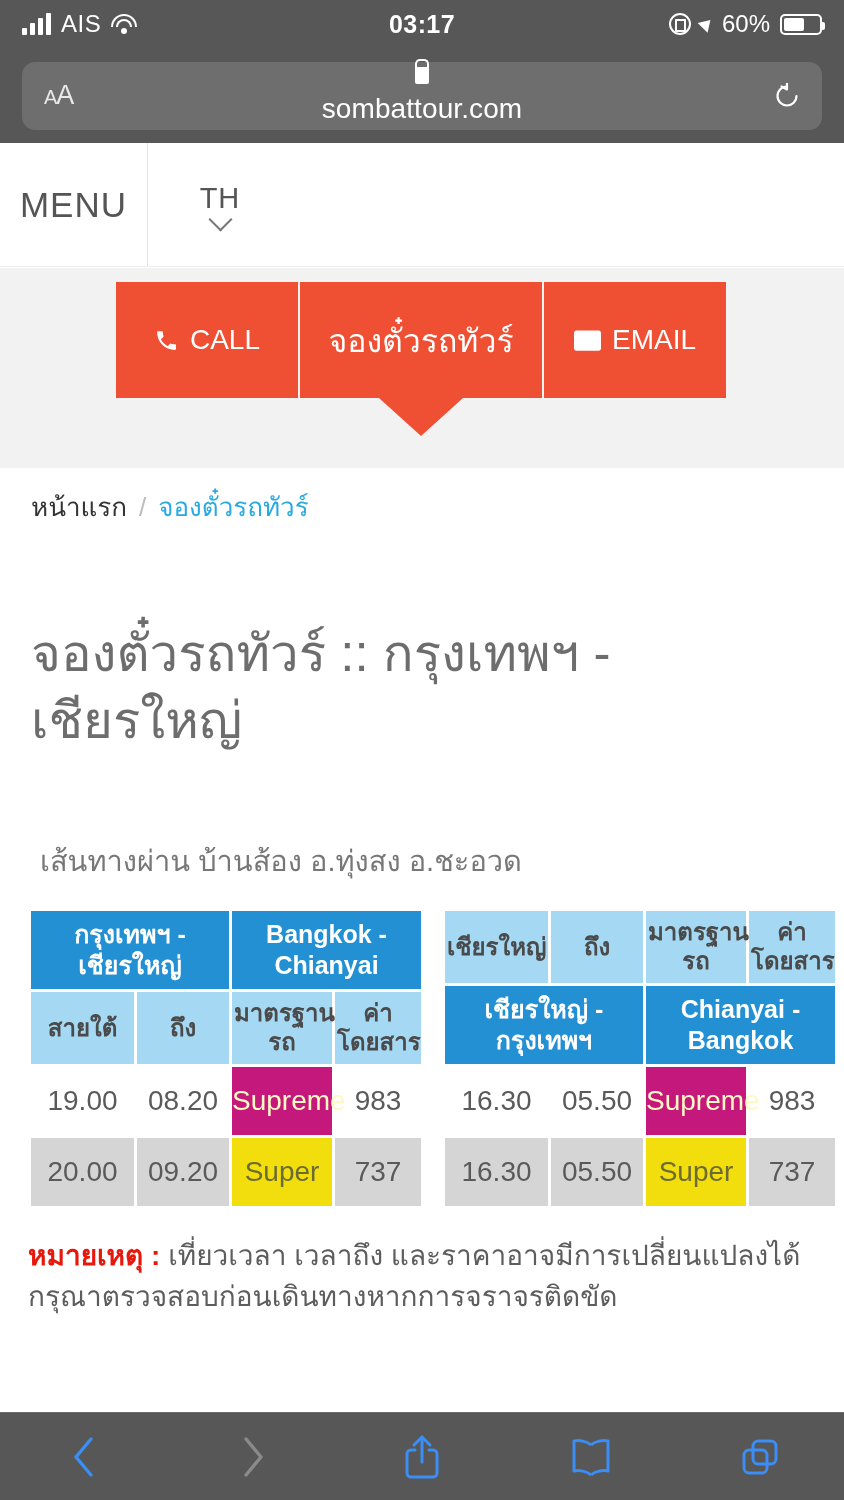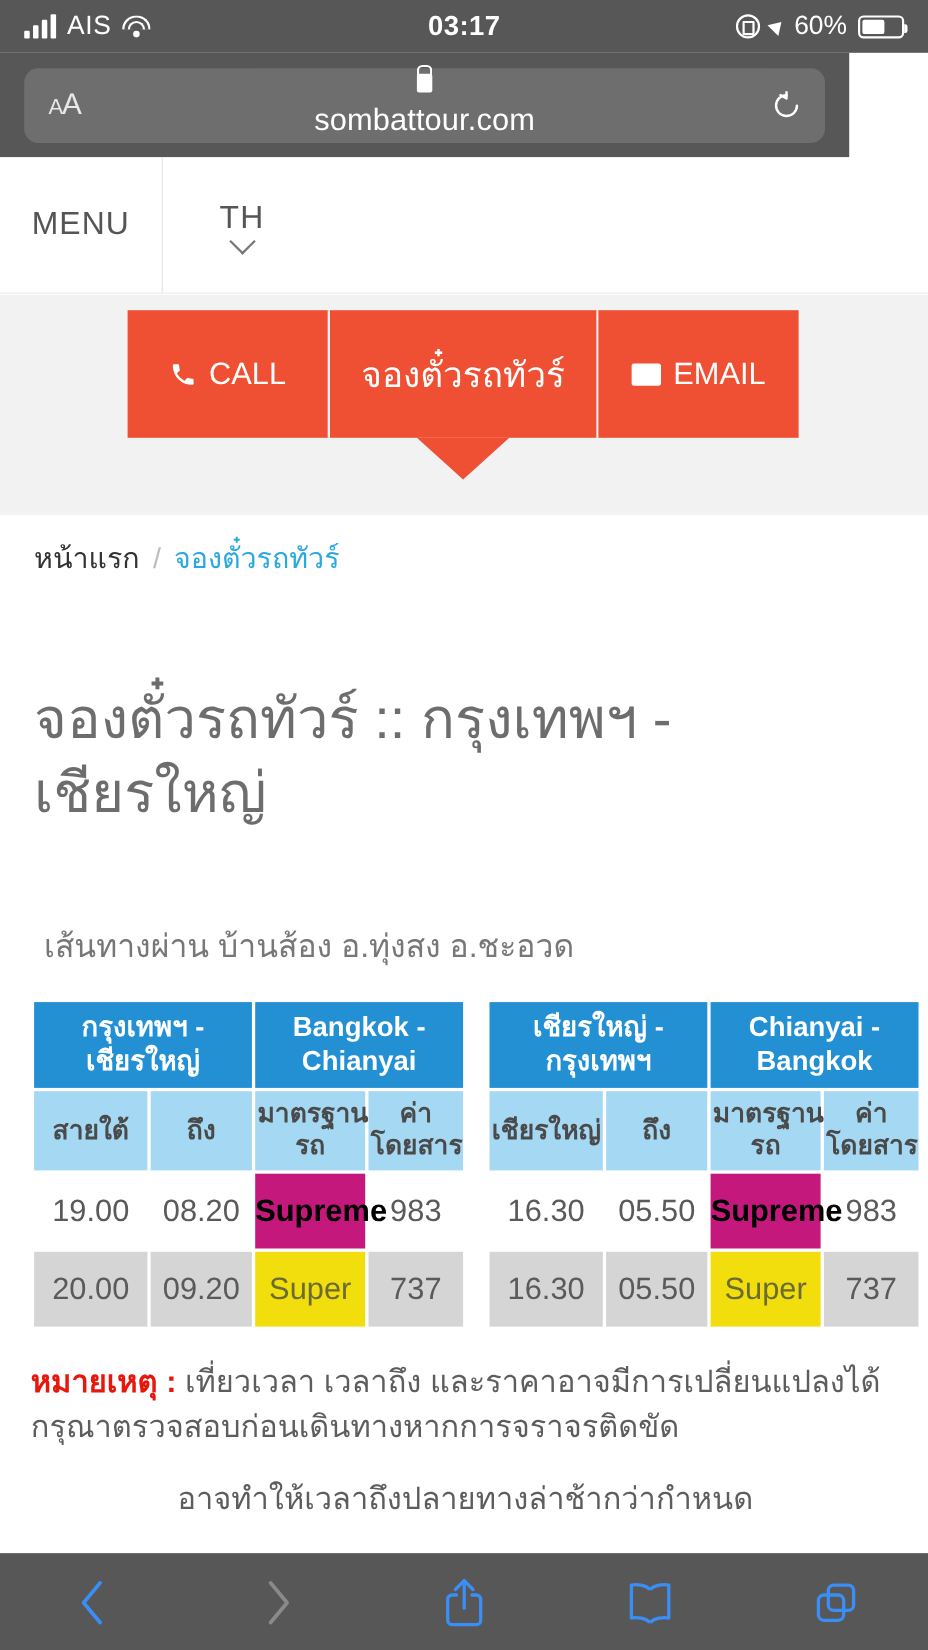--- a/index.html
+++ b/index.html
@@ -39,21 +39,21 @@
               top:4px;left:4px;}
   .loc { width:0;height:0;border-left:11px solid #fff;border-top:7px solid transparent;border-bottom:7px solid transparent;
          transform:rotate(-45deg); }
   .battpct { font-size:24px; font-weight:500; }
   .batt { width:42px; height:21px; border:2px solid #fff; border-radius:5px; position:relative; padding:2px; }
   .batt .fill { height:100%; background:#fff; border-radius:2px; }
   .batt:after { content:""; position:absolute; right:-5px; top:6px; width:3px; height:8px; background:#fff; border-radius:0 2px 2px 0;}
 
   
   .urlbar-wrap {
-    position:absolute; top:48px; left:0; width:772px; height:95px;
+    position:absolute; top:48px; left:0; width:844px; height:95px;
     background:#575757; display:flex; align-items:center; padding:0 22px;justify-content:center;
   }
   .urlbar {
     width:100%; height:68px; background:#6e6e6e; border-radius:13px;
     display:flex; align-items:center; padding:0 22px; position:relative;
   }
   .aa { color:#e8e8e8; font-size:27px; letter-spacing:-1px; }
   .aa .small { font-size:20px; }
   .url-center { position:absolute; left:0; right:0; display:flex; align-items:center; justify-content:center; gap:9px;flex-direction:column; }
   .lock { width:14px; height:17px; background:#fff; border-radius:2px; position:relative; }
@@ -63,21 +63,21 @@
   .reload { margin-left:auto; width:26px; height:26px; position:relative; }
   .reload svg { display:block; }
 
   
   .siteheader {
     position:absolute; top:143px; left:0; width:844px; height:124px;
     background:#fff; display:flex; align-items:stretch; border-bottom:1px solid #ececec;
   }
   .menu-cell { width:148px; display:flex; align-items:center; justify-content:center;
                border-right:1px solid #e4e4e4; }
-  .menu-cell span { font-size:29px; color:#555; letter-spacing:1px; }
+  .menu-cell span { font-size:35px; color:#555; letter-spacing:1px; }
   .logo-cell { flex:1; display:flex; align-items:center; justify-content:center; border-right:1px solid #e4e4e4; }
   .logo { display:flex; align-items:center; gap:7px; }
   .logo-mark { width:56px; height:72px; position:relative; }
   .logo-text { display:flex; flex-direction:column; line-height:1; }
   .logo-th { font-size:28px; font-weight:bold; color:#169bd7; letter-spacing:.5px; }
   .logo-en { font-size:25px; font-weight:bold; color:#1a7fc1; letter-spacing:.3px; margin-top:1px;}
   .logo-tag { font-size:11px; color:#2e8fcf; font-style:italic; margin-top:3px; letter-spacing:.3px;}
   .lang-cell { width:144px; display:flex; flex-direction:column; align-items:center; justify-content:center; gap:2px; }
   .lang-cell .th { font-size:29px; color:#555; letter-spacing:1px; }
   .chev-d { width:17px; height:17px; border-right:2.4px solid #777; border-bottom:2.4px solid #777;
@@ -128,21 +128,21 @@
     background:#2290d3; color:#fff; font-weight:bold; font-size:25px; line-height:1.25;
     height:78px; padding:4px 2px;
   }
   .sched .hsub {
     background:#a5d8f3; color:#4a4a4a; font-weight:bold; font-size:24px; line-height:1.2;
     height:72px; padding:3px 2px;
   }
   .sched td.cell { font-size:28px; color:#5a5a5a; height:68px; }
   .sched tr.r1 td.cell { background:#ffffff; }
   .sched tr.r2 td.cell { background:#d5d5d5; }
-  .sched td.supreme { background:#c4187c; color:#000000; font-size:28px; height:56px;font-weight:bold; }
+  .sched td.supreme { background:#c4187c; color:#fef9c3; font-size:28px; height:56px; }
   .sched td.super   { background:#f2dd0d; color:#6b6b34; font-size:28px; height:50px; }
   .sched col.c1 { width:103px; }
   .sched col.c2 { width:92px; }
   .sched col.c3 { width:100px; }
   .sched col.c4 { width:86px; }
 
   
   .note {
     position:absolute; top:1236px; left:28px; width:790px;
     font-size:28px; color:#5d5d5d; line-height:1.45;
@@ -290,28 +290,28 @@
 
     <table class="sched">
       <colgroup>
           <col class="c1">
           <col class="c2">
           <col class="c3">
           <col class="c4">
         </colgroup>
       <thead>
         <tr>
-          <th class="hmain" colspan="2">เชียรใหญ่  - กรุงเทพฯ</th>
-          <th class="hmain" colspan="2">Chianyai - Bangkok</th>
-        </tr>
-        <tr>
           <th class="hsub">เชียรใหญ่</th>
           <th class="hsub">ถึง</th>
           <th class="hsub">มาตรฐานรถ</th>
           <th class="hsub">ค่าโดยสาร</th>
+        </tr>
+        <tr>
+          <th class="hmain" colspan="2">เชียรใหญ่  - กรุงเทพฯ</th>
+          <th class="hmain" colspan="2">Chianyai - Bangkok</th>
         </tr>
       </thead>
       <tbody>
         <tr class="r1">
           <td class="cell">16.30</td>
           <td class="cell">05.50</td>
           <td class="supreme">Supreme</td>
           <td class="cell">983</td>
         </tr>
         <tr class="r2">
@@ -322,21 +322,20 @@
         </tr>
       </tbody>
     </table>
 
   </div>
 
   <div class="note">
     <span class="lbl">หมายเหตุ :</span>
     <span>เที่ยวเวลา เวลาถึง และราคาอาจมีการเปลี่ยนแปลงได้</span>
     <span class="l2">กรุณาตรวจสอบก่อนเดินทางหากการจราจรติดขัด</span>
-    <span class="l3">อาจทำให้เวลาถึงปลายทางล่าช้ากว่ากำหนด</span>
   </div>
 
   <div class="toolbar">
     <div class="tb">
       <svg width="26" height="44" viewBox="0 0 26 44">
           <polyline points="20,4 5,22 20,40" fill="none" stroke="#3a8ef6" stroke-width="3.4" stroke-linecap="round" stroke-linejoin="round"></polyline>
         </svg>
     </div>
     <div class="tb">
       <svg width="26" height="44" viewBox="0 0 26 44">

